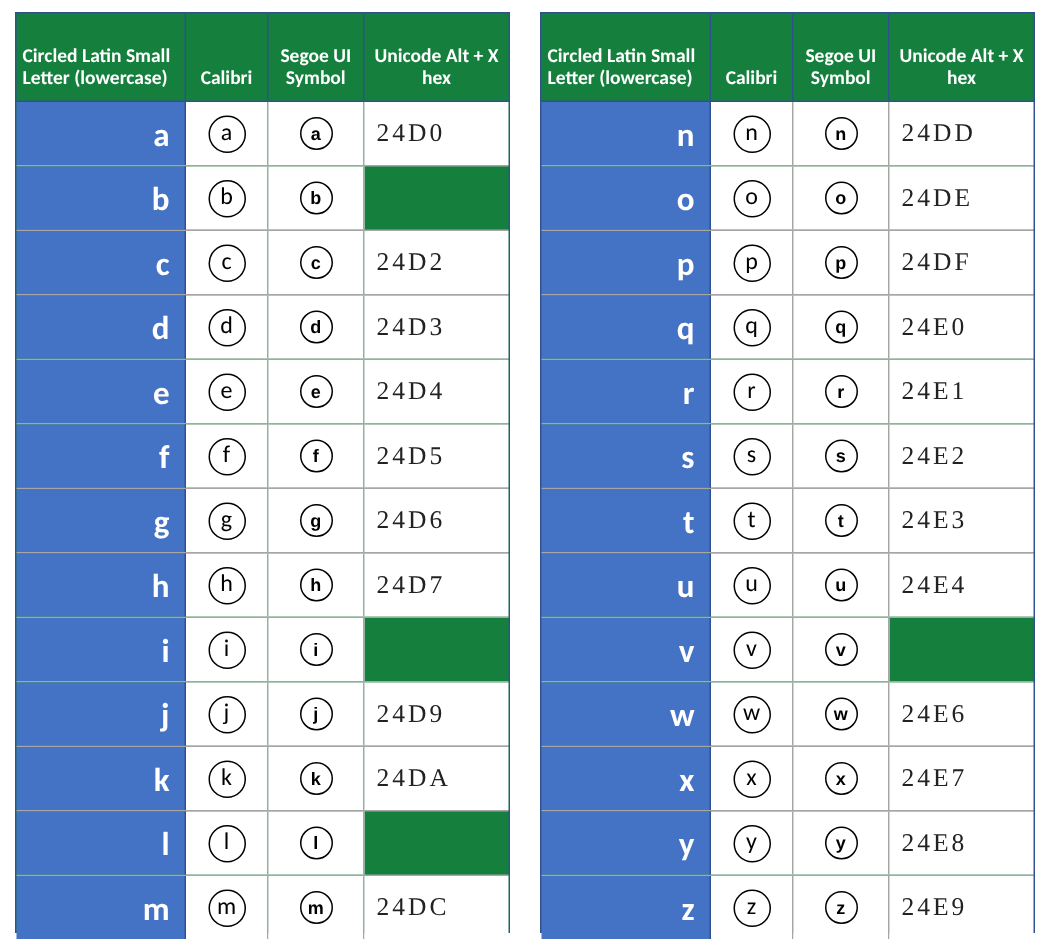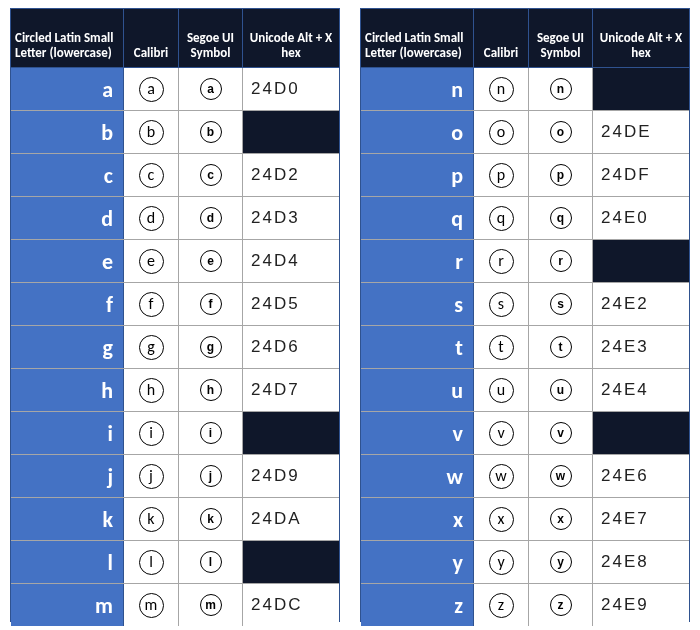--- a/index.html
+++ b/index.html
@@ -11,21 +11,21 @@
   .wrap {
     width: 700px;
     height: 630px;
     background: #fff;
     display: flex;
     gap: 20px;
     padding: 8px 10px;
     box-sizing: border-box;
   }
   .panel {
-    background: #0f172a;
+    background: #15803d;
     flex: 0 0 330px;
     display: flex;
     flex-direction: column;
     border: 1px solid #2F528F;
     box-sizing: border-box;
   }
   .hdr {
     display: flex;
     color: #fff;
     font-size: 13px;
@@ -75,21 +75,21 @@
   }
   .c-cal {
     flex: 0 0 55px;
   }
   .c-sym {
     flex: 0 0 64px;
   }
   .c-hex {
     flex: 1 1 auto;
     border-right: none;
-    font-family: Liberation Sans, sans-serif;
+    font-family: Liberation Serif, serif;
     font-size: 17px;
     letter-spacing: 2px;
     justify-content: flex-start;
     padding-left: 8px;
     color:#222;
   }
   .circ {
     width: 23px; height: 23px;
     border: 1.6px solid #000;
     border-radius: 50%;
@@ -262,20 +262,21 @@
     </div>
     <div id="body-right">
         <div class="row">
           <div class="cell c-letter">n</div>
           <div class="cell c-cal">
             <span class="circ cal">n</span>
           </div>
           <div class="cell c-sym">
             <span class="circ sym">n</span>
           </div>
+          <div class="cell c-hex">24DD</div>
         </div>
         <div class="row">
           <div class="cell c-letter">o</div>
           <div class="cell c-cal">
             <span class="circ cal">o</span>
           </div>
           <div class="cell c-sym">
             <span class="circ sym">o</span>
           </div>
           <div class="cell c-hex">24DE</div>
@@ -301,20 +302,21 @@
           <div class="cell c-hex">24E0</div>
         </div>
         <div class="row">
           <div class="cell c-letter">r</div>
           <div class="cell c-cal">
             <span class="circ cal">r</span>
           </div>
           <div class="cell c-sym">
             <span class="circ sym">r</span>
           </div>
+          <div class="cell c-hex">24E1</div>
         </div>
         <div class="row">
           <div class="cell c-letter">s</div>
           <div class="cell c-cal">
             <span class="circ cal">s</span>
           </div>
           <div class="cell c-sym">
             <span class="circ sym">s</span>
           </div>
           <div class="cell c-hex">24E2</div>

